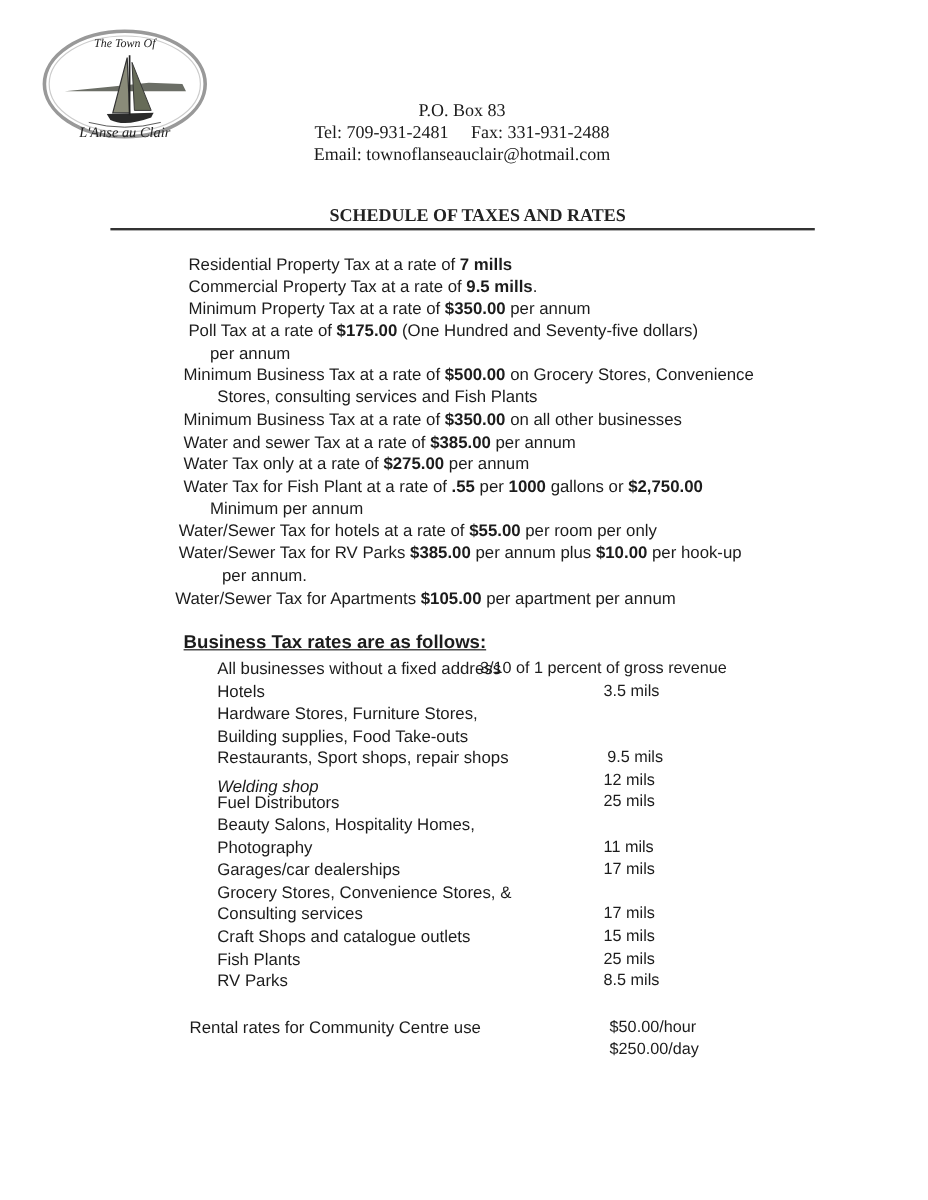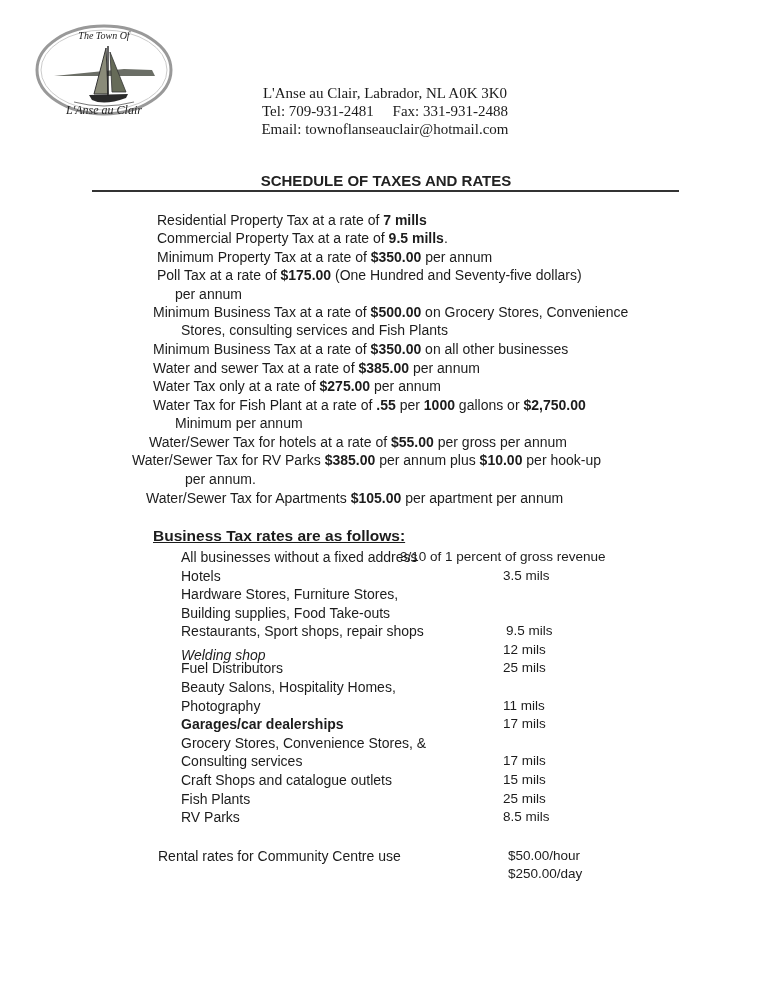--- a/index.html
+++ b/index.html
@@ -8,22 +8,22 @@
     overflow: hidden; color: #1a1a1a;
     font-family: "Liberation Sans", "DejaVu Sans", sans-serif;
   }
   .logo { position: absolute; left: 34px; top: 22px; width: 140px; height: 96px; }
   .address {
     position: absolute; left: 200px; top: 84px; width: 370px;
     text-align: center; font-family: "Liberation Serif", serif;
     font-size: 15px; line-height: 18px; color: #1a1a1a;
   }
   .title {
-    position: absolute; left: 100px; top: 172px; width: 572px; text-align: center;
-    font-weight: bold; font-size: 15px; color: #222;
+    position: absolute; left: 112px; top: 172px; width: 572px; text-align: center;
+    font-weight: bold; font-size: 15px; color: #222; font-family: Liberation Serif, serif;
   }
   .rule {
     position: absolute; left: 92px; top: 190px; width: 587px; height: 0;
     border-top: 2px solid #333;
   }
   .line { position: absolute; font-size: 14px; line-height: 18px; white-space: nowrap; color: #1c1c1c; }
   .line b { font-weight: bold; }
   .biz-heading {
     position: absolute; left: 153px; top: 527px; font-weight: bold; font-size: 15.5px;
     text-decoration: underline; color: #1c1c1c;
@@ -42,21 +42,21 @@
     <path d="M72 26 L74 72 L60 72 Z" fill="#8a8b79" stroke="#333" stroke-width="1"></path>
     <path d="M76 30 L78 70 L92 70 Z" fill="#666b58" stroke="#333" stroke-width="0.8"></path>
     <line x1="74" y1="24" x2="74" y2="74" stroke="#222" stroke-width="1.4"></line>
     <path d="M40 80 Q70 88 100 80" fill="none" stroke="#555" stroke-width="0.8"></path>
     <text x="70" y="17" text-anchor="middle" font-family="Liberation Serif, serif" font-style="italic" font-size="10" fill="#222">The Town Of</text>
     <text x="70" y="92" text-anchor="middle" font-family="Liberation Serif, serif" font-style="italic" font-size="12" fill="#222">L'Anse au Clair</text>
   </svg>
 </div>
 
 <div class="address">
-  <div>L'Anse au Clair, Labrador, NL  A0K 3K0</div>
+  <div>P.O. Box 83</div>
   <div>
     <span>Tel: 709-931-2481</span>&nbsp;&nbsp;&nbsp;&nbsp;
     <span>Fax: 331-931-2488</span>
   </div>
   <div>Email: townoflanseauclair@hotmail.com</div>
 </div>
 
 <div class="title">SCHEDULE OF TAXES AND RATES</div>
 <div class="rule"></div>
 
@@ -66,22 +66,22 @@
     <div class="line" style="left: 157px; top: 248px;"><span>Minimum Property Tax at a rate of </span><b>$350.00</b><span> per annum</span></div>
     <div class="line" style="left: 157px; top: 266px;"><span>Poll Tax at a rate of </span><b>$175.00</b><span> (One Hundred and Seventy-five dollars)</span></div>
     <div class="line" style="left: 175px; top: 285px;"><span>per annum</span></div>
     <div class="line" style="left: 153px; top: 303px;"><span>Minimum Business Tax at a rate of </span><b>$500.00</b><span> on Grocery Stores, Convenience</span></div>
     <div class="line" style="left: 181px; top: 321px;"><span>Stores, consulting services and Fish Plants</span></div>
     <div class="line" style="left: 153px; top: 340px;"><span>Minimum Business Tax at a rate of </span><b>$350.00</b><span> on all other businesses</span></div>
     <div class="line" style="left: 153px; top: 359px;"><span>Water and sewer Tax at a rate of </span><b>$385.00</b><span> per annum</span></div>
     <div class="line" style="left: 153px; top: 377px;"><span>Water Tax only at a rate of </span><b>$275.00</b><span> per annum</span></div>
     <div class="line" style="left: 153px; top: 396px;"><span>Water Tax for Fish Plant at a rate of </span><b>.55</b><span> per </span><b>1000</b><span> gallons or </span><b>$2,750.00</b></div>
     <div class="line" style="left: 175px; top: 414px;"><span>Minimum per annum</span></div>
-    <div class="line" style="left: 149px; top: 433px;"><span>Water/Sewer Tax for hotels at a rate of </span><b>$55.00</b><span> per gross per annum</span></div>
-    <div class="line" style="left: 132px; top: 451px;"><span>Water/Sewer Tax for RV Parks </span><b>$385.00</b><span> per annum plus </span><b>$10.00</b><span> per hook-up</span></div>
+    <div class="line" style="left: 149px; top: 433px;"><span>Water/Sewer Tax for hotels at a rate of </span><b>$55.00</b><span> per room per only</span></div>
+    <div class="line" style="left: 149px; top: 451px;"><span>Water/Sewer Tax for RV Parks </span><b>$385.00</b><span> per annum plus </span><b>$10.00</b><span> per hook-up</span></div>
     <div class="line" style="left: 185px; top: 470px;"><span>per annum.</span></div>
     <div class="line" style="left: 146px; top: 489px;"><span>Water/Sewer Tax for Apartments </span><b>$105.00</b><span> per apartment per annum</span></div>
   </div>
 
 <div class="biz-heading">Business Tax rates are as follows:</div>
 <div id="biz">
     <div class="line" style="left: 181px; top: 548px;">All businesses without a fixed address</div>
     <div class="val" style="left: 400px; top: 548px;">3/10 of 1 percent of gross revenue</div>
     <div class="line" style="left: 181px; top: 567px;">Hotels</div>
     <div class="val" style="left: 503px; top: 567px;">3.5 mils</div>
@@ -89,21 +89,21 @@
     <div class="line" style="left: 181px; top: 604px;">Building supplies, Food Take-outs</div>
     <div class="line" style="left: 181px; top: 622px;">Restaurants, Sport shops, repair shops</div>
     <div class="val" style="left: 506px; top: 622px;">9.5 mils</div>
     <div class="line" style="left: 181px; top: 646px; font-style: italic;">Welding shop</div>
     <div class="val" style="left: 503px; top: 641px;">12 mils</div>
     <div class="line" style="left: 181px; top: 659px;">Fuel Distributors</div>
     <div class="val" style="left: 503px; top: 659px;">25 mils</div>
     <div class="line" style="left: 181px; top: 678px;">Beauty Salons, Hospitality Homes,</div>
     <div class="line" style="left: 181px; top: 697px;">Photography</div>
     <div class="val" style="left: 503px; top: 697px;">11 mils</div>
-    <div class="line" style="left: 181px; top: 715px; font-weight: bold;">Garages/car dealerships</div>
+    <div class="line" style="left: 181px; top: 715px;">Garages/car dealerships</div>
     <div class="val" style="left: 503px; top: 715px;">17 mils</div>
     <div class="line" style="left: 181px; top: 734px;">Grocery Stores, Convenience Stores, &amp;</div>
     <div class="line" style="left: 181px; top: 752px;">Consulting services</div>
     <div class="val" style="left: 503px; top: 752px;">17 mils</div>
     <div class="line" style="left: 181px; top: 771px;">Craft Shops and catalogue outlets</div>
     <div class="val" style="left: 503px; top: 771px;">15 mils</div>
     <div class="line" style="left: 181px; top: 790px;">Fish Plants</div>
     <div class="val" style="left: 503px; top: 790px;">25 mils</div>
     <div class="line" style="left: 181px; top: 808px;">RV Parks</div>
     <div class="val" style="left: 503px; top: 808px;">8.5 mils</div>

